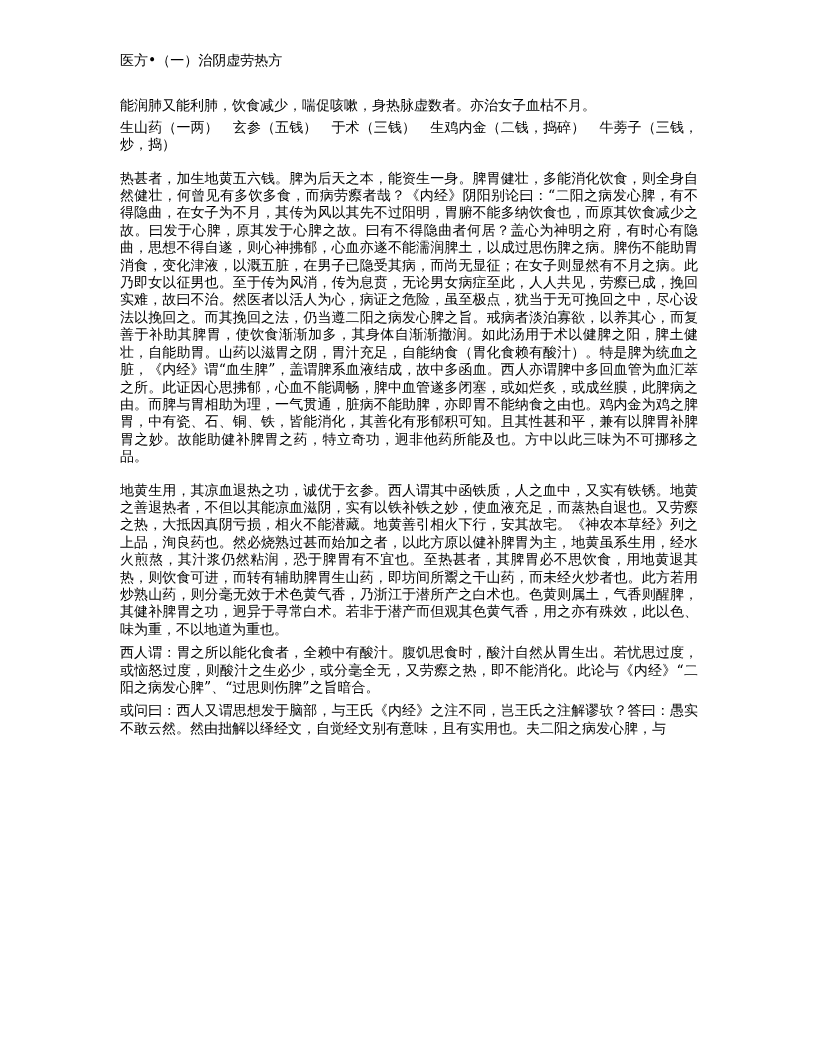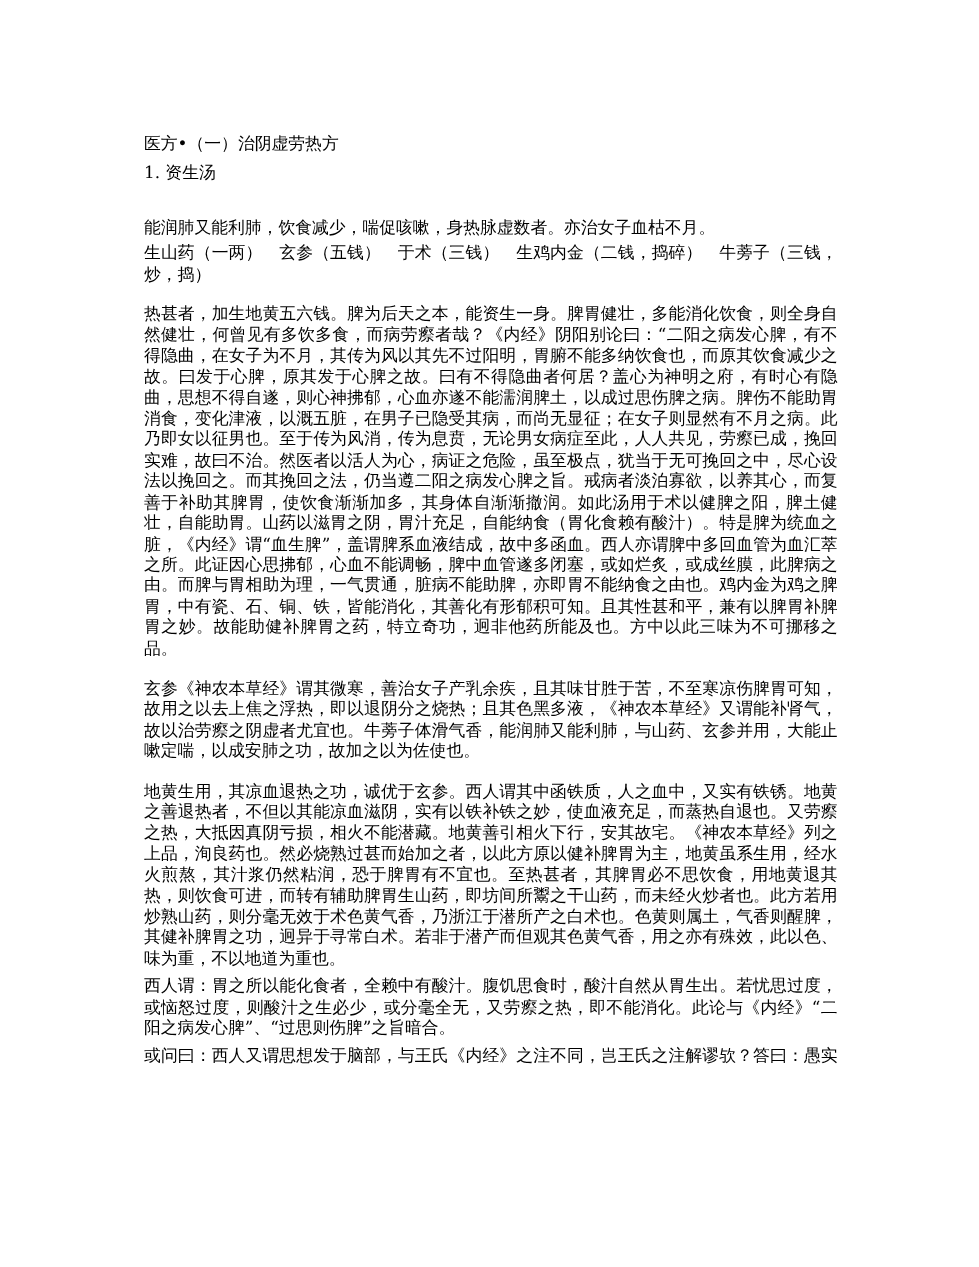--- a/index.html
+++ b/index.html
@@ -6,21 +6,21 @@
     margin: 0;
     padding: 0;
     background: #ffffff;
   }
   .page {
     position: relative;
     width: 816px;
     height: 890px;
     box-sizing: border-box;
     background: #ffffff;
-    padding: 112px 118px 40px 120px;
+    padding: 52px 118px 40px 120px;
     overflow: hidden;
     font-family: "DejaVu Serif", "Liberation Serif", serif;
     font-size: 14px;
     line-height: 17.4px;
     color: #000000;
   }
   .page p {
     margin: 0;
     text-align: justify;
     word-break: break-all;
@@ -30,21 +30,19 @@
   p.indication { margin: 28px 0 0 0; }
   p.ingredients { margin: 4px 0 0 0; }
   p.body-para { margin: 16px 0 0 0; }
   p.body-para-gap { margin: 6px 0 0 0; }
 </style>
 </head>
 <body>
 
 <div class="page">
   <p class="doc-title">医方•（一）治阴虚劳热方</p>
-  <p class="section-heading">1.  资生汤</p>
   <p class="indication">能润肺又能利肺，饮食减少，喘促咳嗽，身热脉虚数者。亦治女子血枯不月。</p>
   <p class="ingredients">生山药（一两）　玄参（五钱）　于术（三钱）　生鸡内金（二钱，捣碎）　牛蒡子（三钱，炒，捣）</p>
   <p class="body-para">热甚者，加生地黄五六钱。脾为后天之本，能资生一身。脾胃健壮，多能消化饮食，则全身自然健壮，何曾见有多饮多食，而病劳瘵者哉？《内经》阴阳别论曰：“二阳之病发心脾，有不得隐曲，在女子为不月，其传为风以其先不过阳明，胃腑不能多纳饮食也，而原其饮食减少之故。曰发于心脾，原其发于心脾之故。曰有不得隐曲者何居？盖心为神明之府，有时心有隐曲，思想不得自遂，则心神拂郁，心血亦遂不能濡润脾土，以成过思伤脾之病。脾伤不能助胃消食，变化津液，以溉五脏，在男子已隐受其病，而尚无显征；在女子则显然有不月之病。此乃即女以征男也。至于传为风消，传为息贲，无论男女病症至此，人人共见，劳瘵已成，挽回实难，故曰不治。然医者以活人为心，病证之危险，虽至极点，犹当于无可挽回之中，尽心设法以挽回之。而其挽回之法，仍当遵二阳之病发心脾之旨。戒病者淡泊寡欲，以养其心，而复善于补助其脾胃，使饮食渐渐加多，其身体自渐渐撤润。如此汤用于术以健脾之阳，脾土健壮，自能助胃。山药以滋胃之阴，胃汁充足，自能纳食（胃化食赖有酸汁）。特是脾为统血之脏，《内经》谓“血生脾”，盖谓脾系血液结成，故中多函血。西人亦谓脾中多回血管为血汇萃之所。此证因心思拂郁，心血不能调畅，脾中血管遂多闭塞，或如烂炙，或成丝膜，此脾病之由。而脾与胃相助为理，一气贯通，脏病不能助脾，亦即胃不能纳食之由也。鸡内金为鸡之脾胃，中有瓷、石、铜、铁，皆能消化，其善化有形郁积可知。且其性甚和平，兼有以脾胃补脾胃之妙。故能助健补脾胃之药，特立奇功，迥非他药所能及也。方中以此三味为不可挪移之品。</p>
-  <p class="body-para">玄参《神农本草经》谓其微寒，善治女子产乳余疾，且其味甘胜于苦，不至寒凉伤脾胃可知，故用之以去上焦之浮热，即以退阴分之烧热；且其色黑多液，《神农本草经》又谓能补肾气，故以治劳瘵之阴虚者尤宜也。牛蒡子体滑气香，能润肺又能利肺，与山药、玄参并用，大能止嗽定喘，以成安肺之功，故加之以为佐使也。</p>
   <p class="body-para">地黄生用，其凉血退热之功，诚优于玄参。西人谓其中函铁质，人之血中，又实有铁锈。地黄之善退热者，不但以其能凉血滋阴，实有以铁补铁之妙，使血液充足，而蒸热自退也。又劳瘵之热，大抵因真阴亏损，相火不能潜藏。地黄善引相火下行，安其故宅。《神农本草经》列之上品，洵良药也。然必烧熟过甚而始加之者，以此方原以健补脾胃为主，地黄虽系生用，经水火煎熬，其汁浆仍然粘润，恐于脾胃有不宜也。至热甚者，其脾胃必不思饮食，用地黄退其热，则饮食可进，而转有辅助脾胃生山药，即坊间所鬻之干山药，而未经火炒者也。此方若用炒熟山药，则分毫无效于术色黄气香，乃浙江于潜所产之白术也。色黄则属土，气香则醒脾，其健补脾胃之功，迥异于寻常白术。若非于潜产而但观其色黄气香，用之亦有殊效，此以色、味为重，不以地道为重也。</p>
   <p class="body-para-gap">西人谓：胃之所以能化食者，全赖中有酸汁。腹饥思食时，酸汁自然从胃生出。若忧思过度，或恼怒过度，则酸汁之生必少，或分毫全无，又劳瘵之热，即不能消化。此论与《内经》“二阳之病发心脾”、“过思则伤脾”之旨暗合。</p>
   <p class="body-para-gap">或问曰：西人又谓思想发于脑部，与王氏《内经》之注不同，岂王氏之注解谬欤？答曰：愚实不敢云然。然由拙解以绎经文，自觉经文别有意味，且有实用也。夫二阳之病发心脾，与</p>
 </div>
 
 </body></html>

